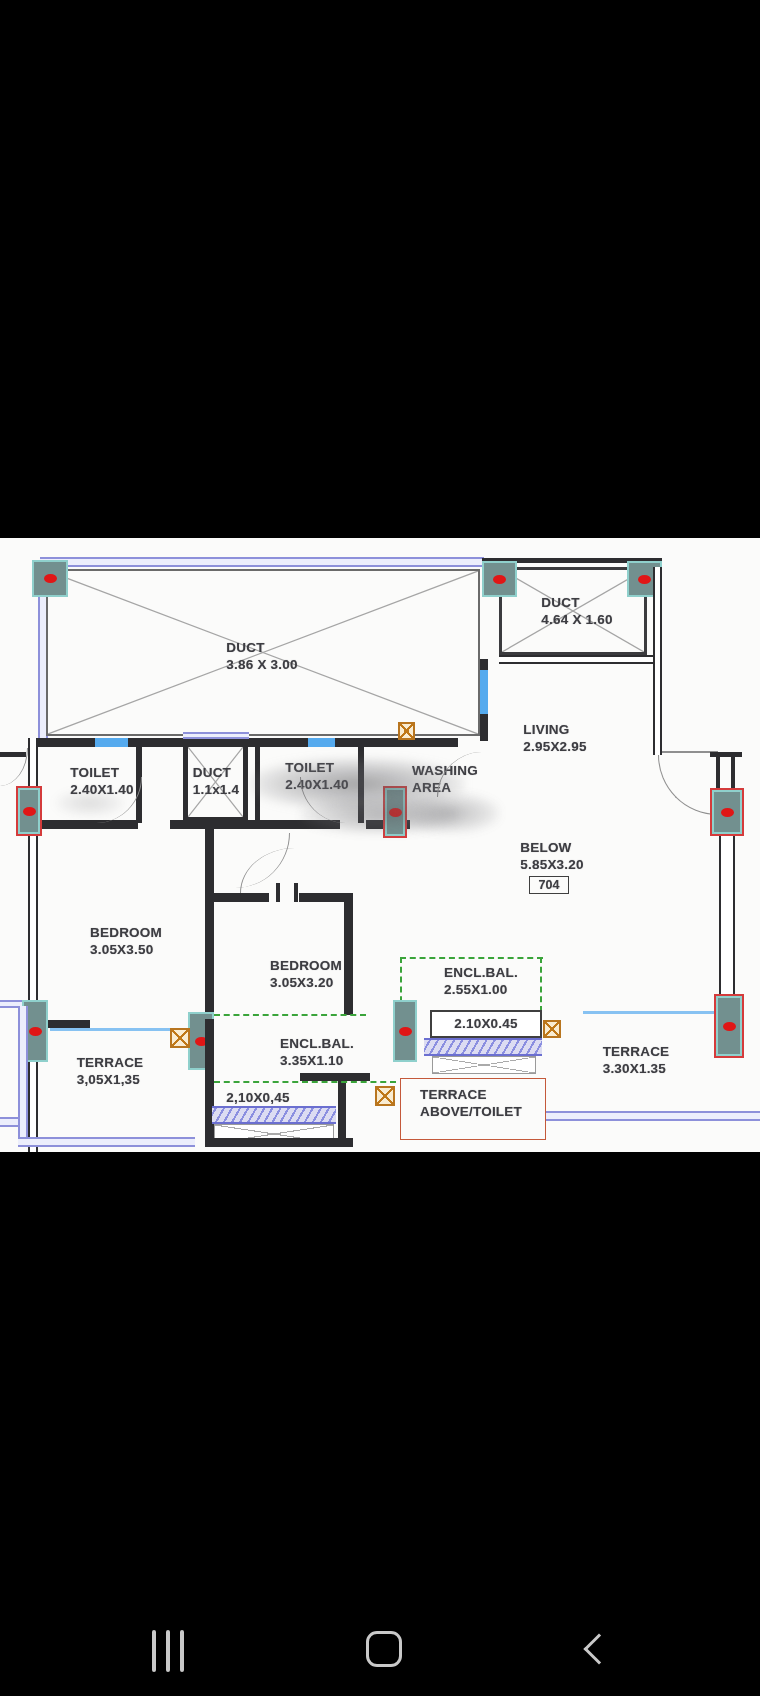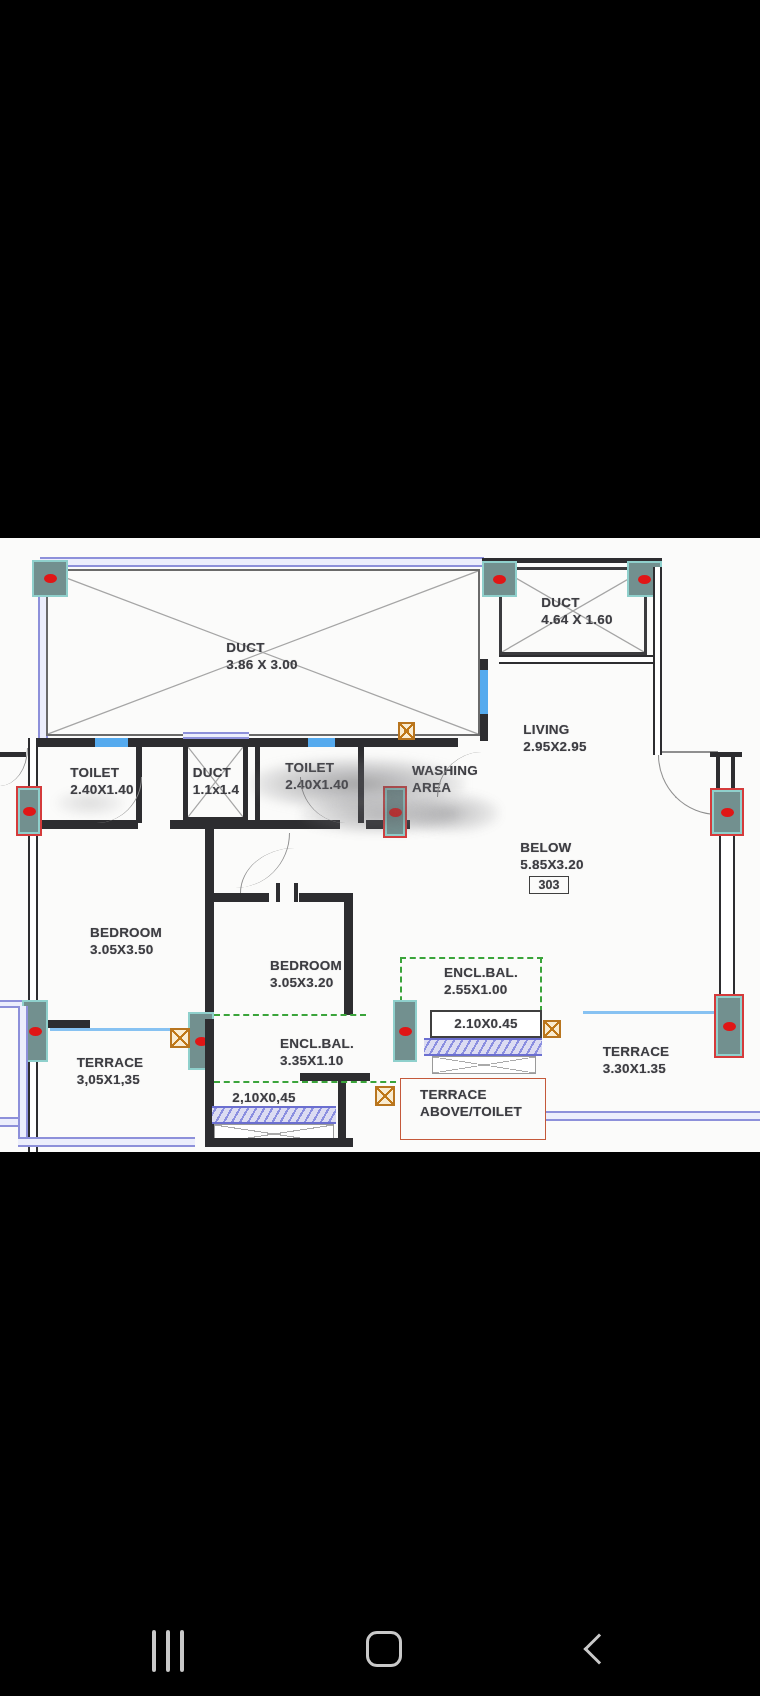--- a/index.html
+++ b/index.html
@@ -146,21 +146,21 @@
     <div class="smudge" style="left:250px;top:220px;width:215px;height:52px;"></div>
     <div class="smudge" style="left:300px;top:258px;width:160px;height:38px;opacity:.8;"></div>
     <div class="smudge" style="left:400px;top:255px;width:100px;height:40px;opacity:.7;"></div>
     <div class="smudge" style="left:55px;top:252px;width:70px;height:26px;opacity:.35;"></div>
 
     <div class="lbl" style="left:552px;top:301px;">
       <span>BELOW</span>
         <span>5.85X3.20</span>
     </div>
     <div class="unitbox" style="left:529px;top:338px;width:40px;height:18px;">
-      <span>303</span>
+      <span>704</span>
     </div>
 
     <div class="a" style="left:662px;top:213px;width:56px;height:2px;background:#8f8f8f;"></div>
     <div class="a arc" style="left:658px;top:217px;width:60px;height:60px;border-left-width:1.5px;border-bottom-width:1.5px;border-bottom-left-radius:100% 100%;"></div>
     <div class="a wall" style="left:710px;top:214px;width:32px;height:5px;"></div>
     <div class="a wall" style="left:716px;top:219px;width:4px;height:32px;"></div>
     <div class="a wall" style="left:731px;top:219px;width:4px;height:32px;"></div>
     <div class="a colr" style="left:710px;top:250px;width:34px;height:48px;">
         <i class="dot"></i>
       </div>
@@ -241,21 +241,21 @@
     <div class="a wall" style="left:338px;top:542px;width:8px;height:60px;"></div>
 
     <div class="a" style="left:400px;top:540px;width:146px;height:62px;border:1.5px solid #c4593a;box-sizing:border-box;"></div>
     <div class="lbl" style="left:471px;top:548px;">
       <span>TERRACE</span>
         <span>ABOVE/TOILET</span>
     </div>
     <div class="a osq" style="left:375px;top:548px;width:20px;height:20px;"></div>
 
     <div class="a gdash" style="left:214px;top:543px;width:182px;height:0;"></div>
-    <div class="lbl" style="left:264px;top:551px;">
+    <div class="lbl" style="left:258px;top:551px;">
       <span>2,10X0,45</span>
     </div>
     <div class="a pstrip" style="left:212px;top:568px;width:124px;height:18px;"></div>
     <div class="a xhatch" style="left:214px;top:586px;width:120px;height:20px;"></div>
     <div class="a wall" style="left:205px;top:600px;width:148px;height:9px;"></div>
 
   </div>
 
   <div class="a" style="left:0;top:1152px;width:760px;height:544px;background:#000;"></div>
 

